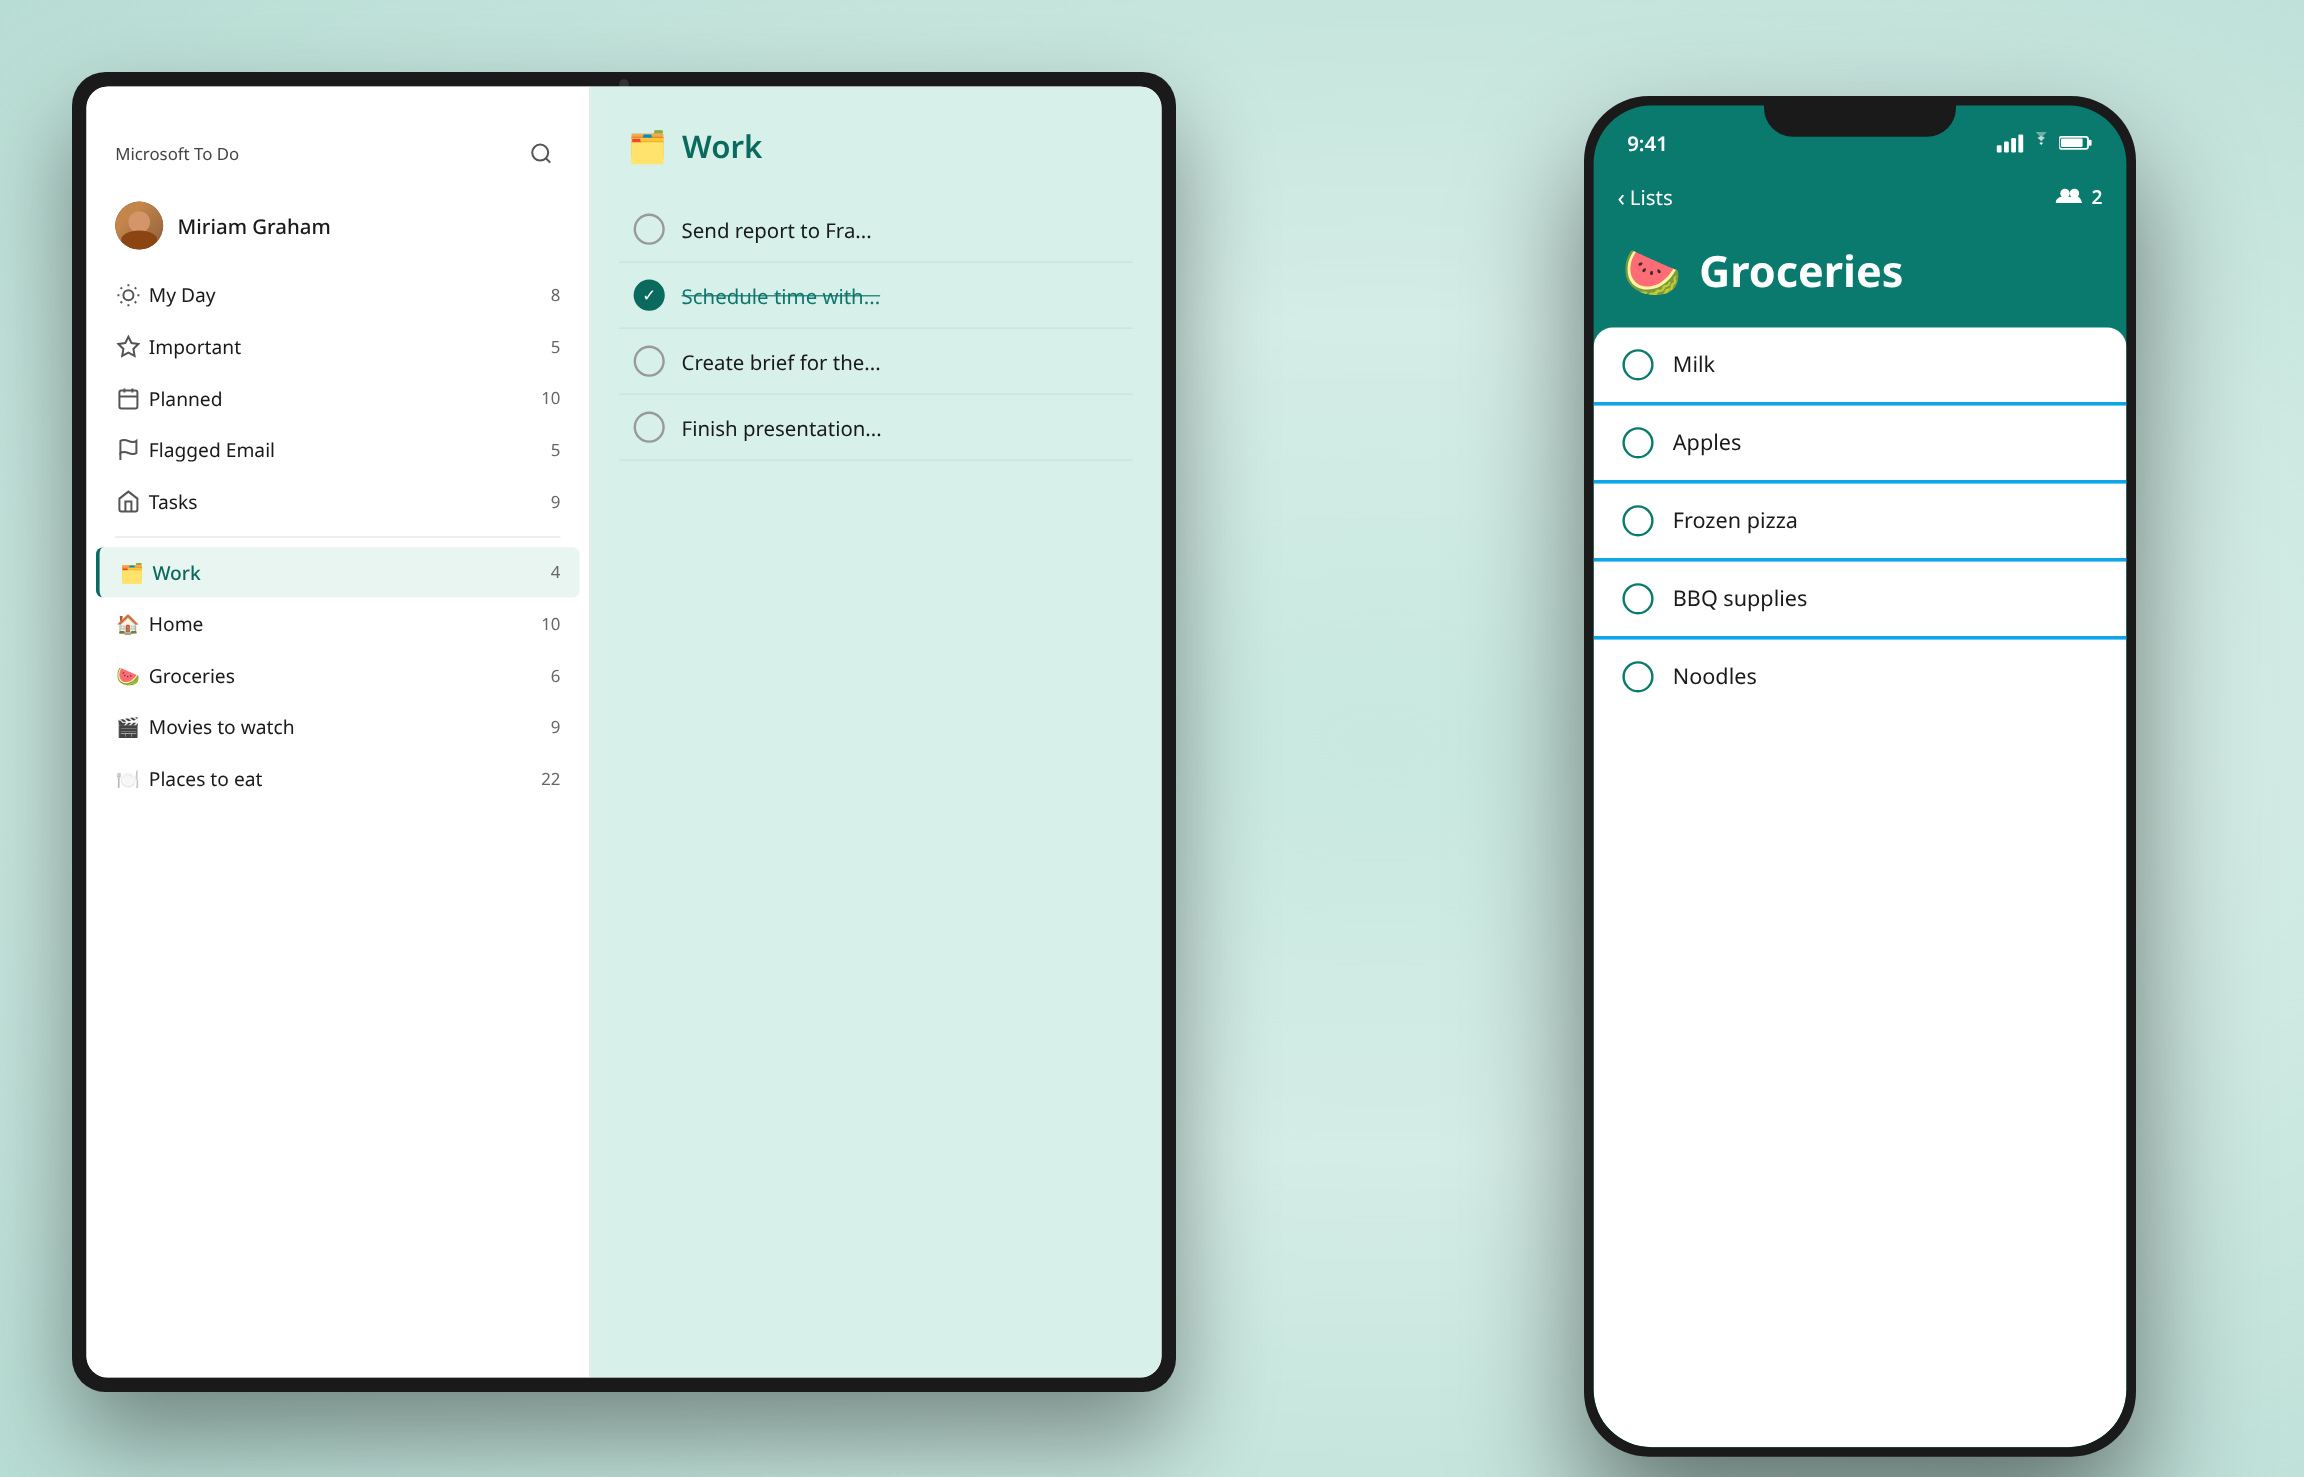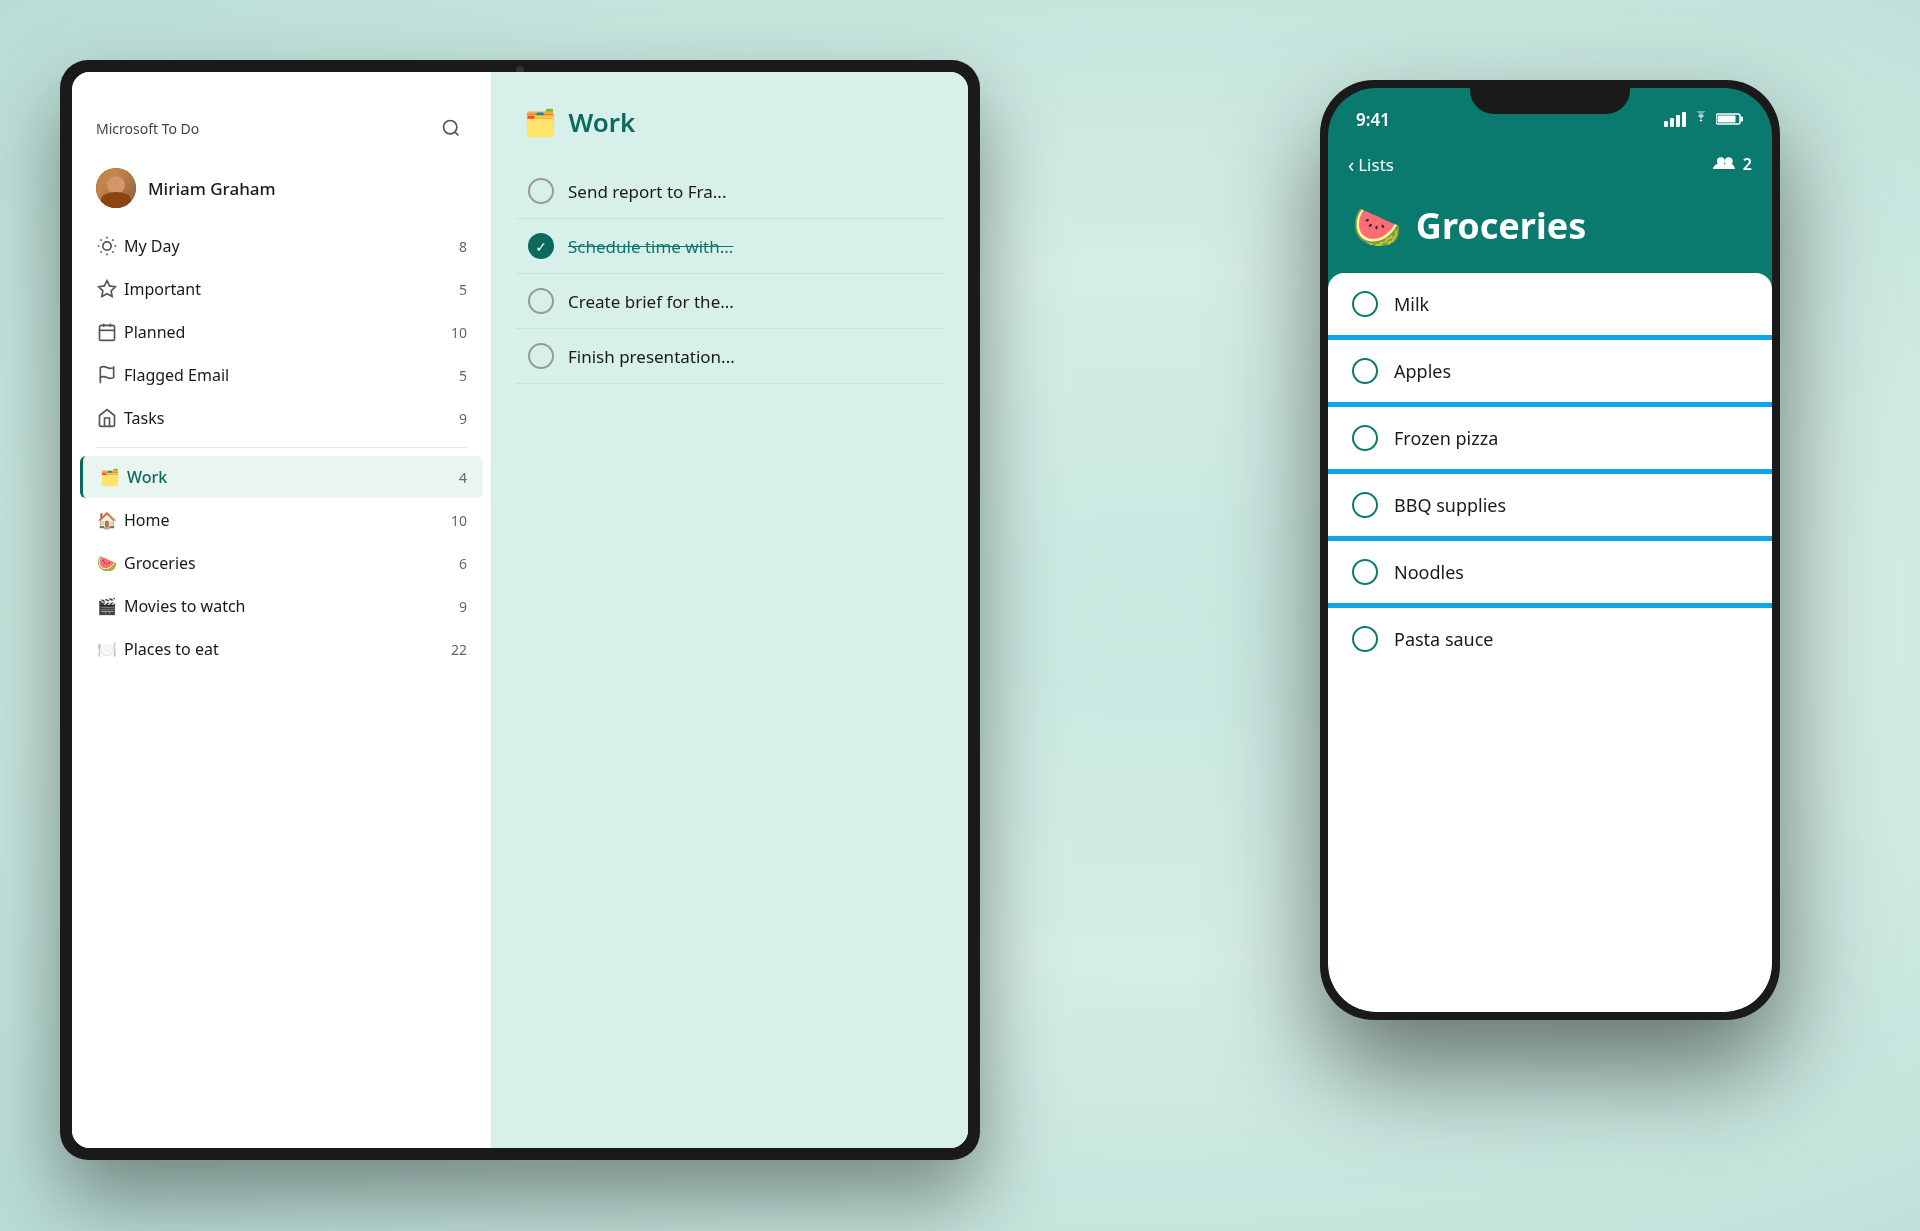--- a/index.html
+++ b/index.html
@@ -234,21 +234,21 @@
       text-decoration: line-through;
       color: #0f766e;
     }
 
     
     .phone {
       position: absolute;
       right: 140px;
       top: 80px;
       width: 460px;
-      height: 940px;
+      height: 1134px;
       background: #1a1a1a;
       border-radius: 54px;
       box-shadow: 0 50px 100px rgba(0,0,0,0.5);
       z-index: 10;
     }
     .phone-notch {
       position: absolute;
       top: 0;
       left: 50%;
       transform: translateX(-50%);
@@ -369,21 +369,21 @@
       background: #fff;
       border-radius: 16px 16px 48px 48px;
       overflow: hidden;
       margin: 0 0px;
     }
     .phone-item {
       display: flex;
       align-items: center;
       gap: 16px;
       padding: 18px 24px;
-      border-bottom: 5px solid #0ea5e9;
+      border-bottom: 3px solid #0ea5e9;
       cursor: pointer;
     }
     .phone-item:last-child {
       border-bottom: none;
     }
     .phone-item-checkbox {
       width: 26px;
       height: 26px;
       border: 2px solid #0b7a6e;
       border-radius: 50%;
@@ -644,20 +644,16 @@
       <div class="phone-item">
         <div class="phone-item-checkbox"></div>
         <span class="phone-item-text">BBQ supplies</span>
       </div>
 
       <div class="phone-item">
         <div class="phone-item-checkbox"></div>
         <span class="phone-item-text">Noodles</span>
       </div>
 
-      <div class="phone-item">
-        <div class="phone-item-checkbox"></div>
-        <span class="phone-item-text">Pasta sauce</span>
-      </div>
 
     </div>
   </div>
 </div>
 
 </body></html>

